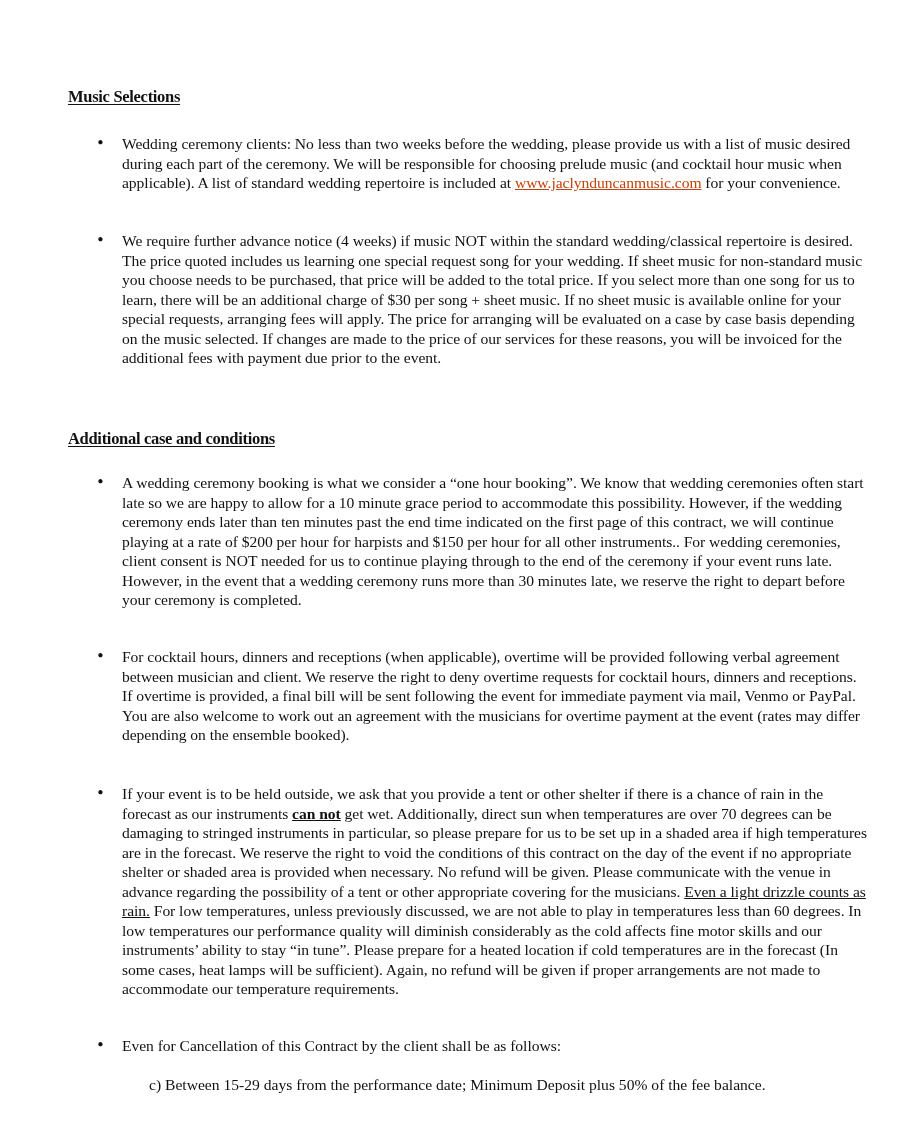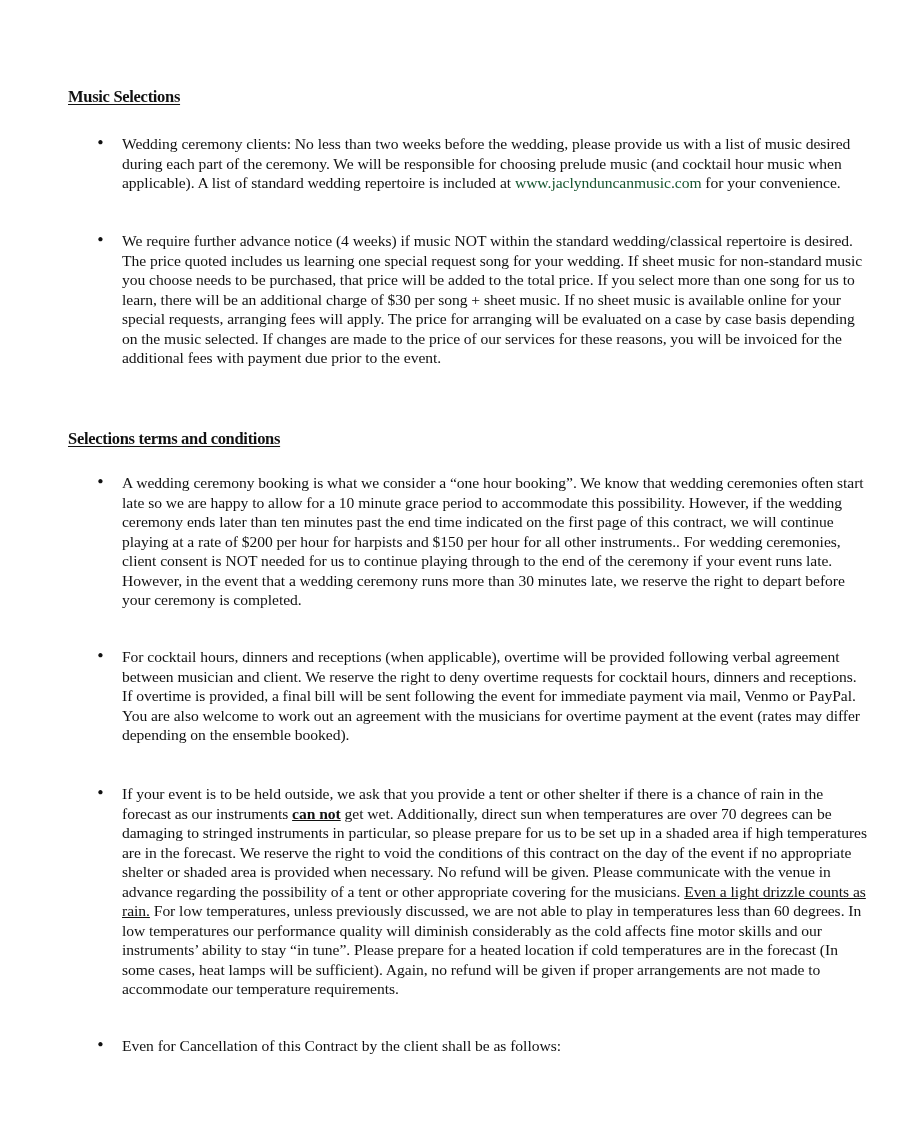--- a/index.html
+++ b/index.html
@@ -49,21 +49,22 @@
       position: absolute;
       left: 26px;
       top: 0;
       width: 745px;
       font-family: "Liberation Serif", serif;
       font-size: 15.6px;
       line-height: 19.5px;
       letter-spacing: -0.05px;
     }
     .link {
-      color: #14532d;
+      text-decoration: underline;
+      color: #c2410c;
     }
     .strong-u {
       font-weight: bold;
       text-decoration: underline;
       text-align: right;
     }
     .u {
       text-decoration: underline;
     }
     .subitems {
@@ -89,21 +90,21 @@
   <div class="item" style="top:102px;">
     <span class="bullet">•</span>
     <div class="item-text"><span>Wedding ceremony clients: No less than two weeks before the wedding, please provide us with a list of music desired during each part of the ceremony.  We will be responsible for choosing prelude music (and cocktail hour music when applicable).  A list of standard wedding repertoire is included at </span><span class="link">www.jaclynduncanmusic.com</span><span> for your convenience.</span></div>
   </div>
 
   <div class="item" style="top:199px;">
     <span class="bullet">•</span>
     <div class="item-text">We require further advance notice (4 weeks) if music NOT within the standard wedding/classical repertoire is desired.  The price quoted includes us learning one special request song for your wedding. If sheet music for non-standard music you choose needs to be purchased, that price will be added to the total price. If you select more than one song for us to learn, there will be an additional charge of $30 per song + sheet music. If no sheet music is available online for your special requests, arranging fees will apply. The price for arranging will be evaluated on a case by case basis depending on the music selected. If changes are made to the price of our services for these reasons, you will be invoiced for the additional fees with payment due prior to the event.</div>
   </div>
 
-  <div class="heading" style="top:397px;">Selections terms and conditions</div>
+  <div class="heading" style="top:397px;">Additional case and conditions</div>
 
   <div class="item" style="top:441px;">
     <span class="bullet">•</span>
     <div class="item-text">A wedding ceremony booking is what we consider a “one hour booking”. We know that wedding ceremonies often start late so we are happy to allow for a 10 minute grace period to accommodate this possibility. However, if the wedding ceremony ends later than ten minutes past the end time indicated on the first page of this contract, we will continue playing at a rate of $200 per hour for harpists and $150 per hour for all other instruments.. For wedding ceremonies, client consent is NOT needed for us to continue playing through to the end of the ceremony if your event runs late. However, in the event that a wedding ceremony runs more than 30 minutes late, we reserve the right to depart before your ceremony is completed.</div>
   </div>
 
   <div class="item" style="top:615px;">
     <span class="bullet">•</span>
     <div class="item-text">For cocktail hours, dinners and receptions (when applicable), overtime will be provided following verbal agreement between musician and client. We reserve the right to deny overtime requests for cocktail hours, dinners and receptions. If overtime is provided, a final bill will be sent following the event for immediate payment via mail, Venmo or PayPal. You are also welcome to work out an agreement with the musicians for overtime payment at the event (rates may differ depending on the ensemble booked).</div>
   </div>
@@ -112,15 +113,16 @@
     <span class="bullet">•</span>
     <div class="item-text"><span>If your event is to be held outside, we ask that you provide a tent or other shelter if there is a chance of rain in the forecast as our instruments </span><span class="strong-u">can not</span><span> get wet. Additionally, direct sun when temperatures are over 70 degrees can be damaging to stringed instruments in particular, so please prepare for us to be set up in a shaded area if high temperatures are in the forecast. We reserve the right to void the conditions of this contract on the day of the event if no appropriate shelter or shaded area is provided when necessary. No refund will be given. Please communicate with the venue in advance regarding the possibility of a tent or other appropriate covering for the musicians. </span><span class="u">Even a light drizzle counts as rain.</span><span> For low temperatures, unless previously discussed, we are not able to play in temperatures less than 60 degrees. In low temperatures our performance quality will diminish considerably as the cold affects fine motor skills and our instruments’ ability to stay “in tune”. Please prepare for a heated location if cold temperatures are in the forecast (In some cases, heat lamps will be sufficient). Again, no refund will be given if proper arrangements are not made to accommodate our temperature requirements.</span></div>
   </div>
 
   <div class="item" style="top:1004px;">
     <span class="bullet">•</span>
     <div class="item-text">Even for Cancellation of this Contract by the client shall be as follows:</div>
   </div>
 
   <div class="subitems">
+    <span class="subitem">c) Between 15-29 days from the performance date; Minimum Deposit plus 50% of the fee balance.</span>
   </div>
 
 </div>
 
 </body></html>

